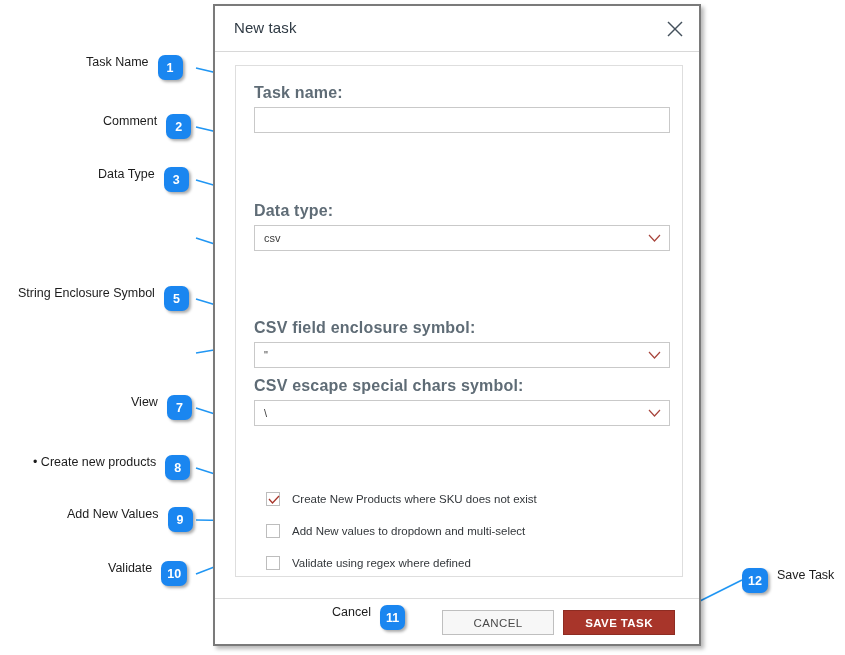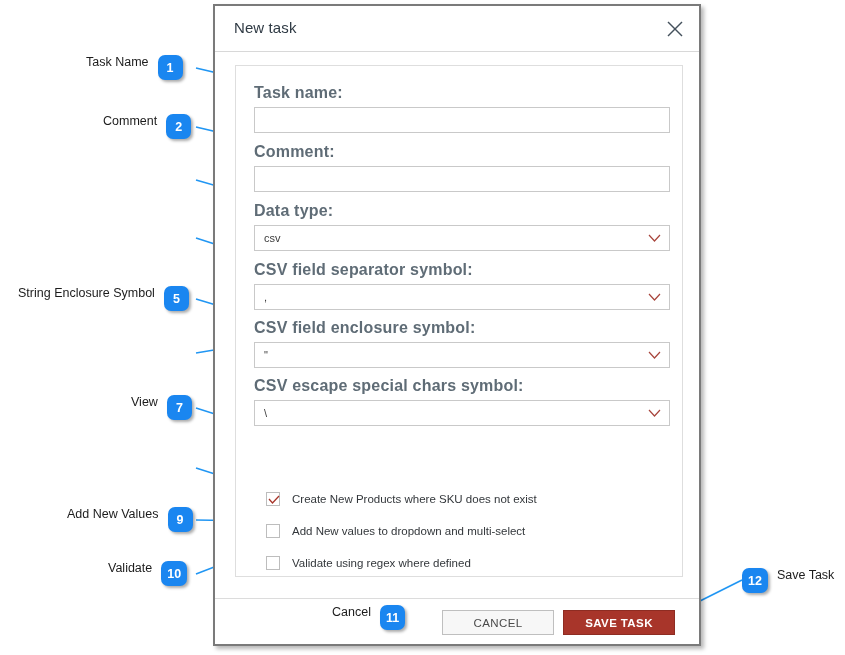--- a/index.html
+++ b/index.html
@@ -201,44 +201,31 @@
       </div>
     </div>
 
     <div class="panel">
 
       <div class="field" style="top:18px;">
         <div class="field-label">Task name:</div>
         <input class="text-input" type="text" value="" style="">
       </div>
 
-      <div class="field" style="top:77px;">
-        <div class="field-label">Comment:</div>
-        <input class="text-input" type="text" value="" style="">
-      </div>
 
       <div class="field" style="top:136px;">
         <div class="field-label">Data type:</div>
         <div class="select-box">
           <span class="select-value">csv</span>
           <svg class="chev" viewBox="0 0 13 10">
             <polyline points="1,2 6.5,8 12,2" fill="none" stroke="#a8453c" stroke-width="1.2"></polyline>
           </svg>
         </div>
       </div>
 
-      <div class="field" style="top:195px;">
-        <div class="field-label">CSV field separator symbol:</div>
-        <div class="select-box">
-          <span class="select-value">,</span>
-          <svg class="chev" viewBox="0 0 13 10">
-            <polyline points="1,2 6.5,8 12,2" fill="none" stroke="#a8453c" stroke-width="1.2"></polyline>
-          </svg>
-        </div>
-      </div>
 
       <div class="field" style="top:253px;">
         <div class="field-label">CSV field enclosure symbol:</div>
         <div class="select-box">
           <span class="select-value">"</span>
           <svg class="chev" viewBox="0 0 13 10">
             <polyline points="1,2 6.5,8 12,2" fill="none" stroke="#a8453c" stroke-width="1.2"></polyline>
           </svg>
         </div>
       </div>
@@ -285,33 +272,41 @@
   <div class="callout left-label" style="left:86px; top:55px;">
     <span class="callout-label">Task Name</span>
     <span class="badge">1</span>
   </div>
 
   <div class="callout left-label" style="left:103px; top:114px;">
     <span class="callout-label">Comment</span>
     <span class="badge">2</span>
   </div>
 
+  <div class="callout left-label" style="left:98px; top:167px;">
+    <span class="callout-label">Data Type</span>
+    <span class="badge">3</span>
+  </div>
 
 
   <div class="callout left-label" style="left:18px; top:286px;">
     <span class="callout-label">String Enclosure Symbol</span>
     <span class="badge">5</span>
   </div>
 
 
   <div class="callout left-label" style="left:131px; top:395px;">
     <span class="callout-label">View</span>
     <span class="badge">7</span>
   </div>
 
+  <div class="callout left-label" style="left:33px; top:455px;">
+    <span class="callout-label">• Create new products</span>
+    <span class="badge">8</span>
+  </div>
 
   <div class="callout left-label" style="left:67px; top:507px;">
     <span class="callout-label">Add New Values</span>
     <span class="badge">9</span>
   </div>
 
   <div class="callout left-label" style="left:108px; top:561px;">
     <span class="callout-label">Validate</span>
     <span class="badge">10</span>
   </div>

